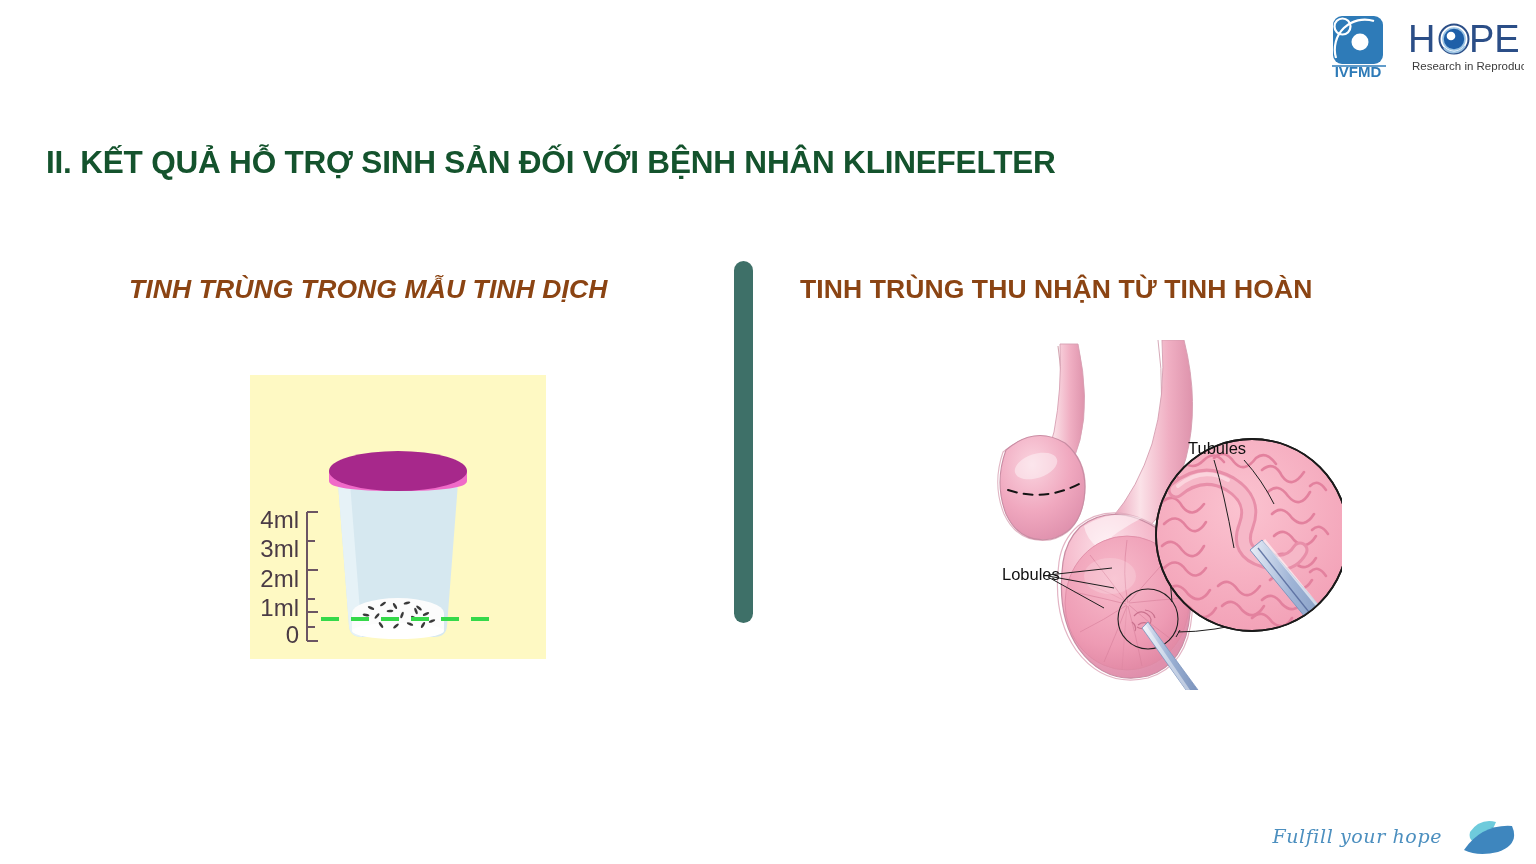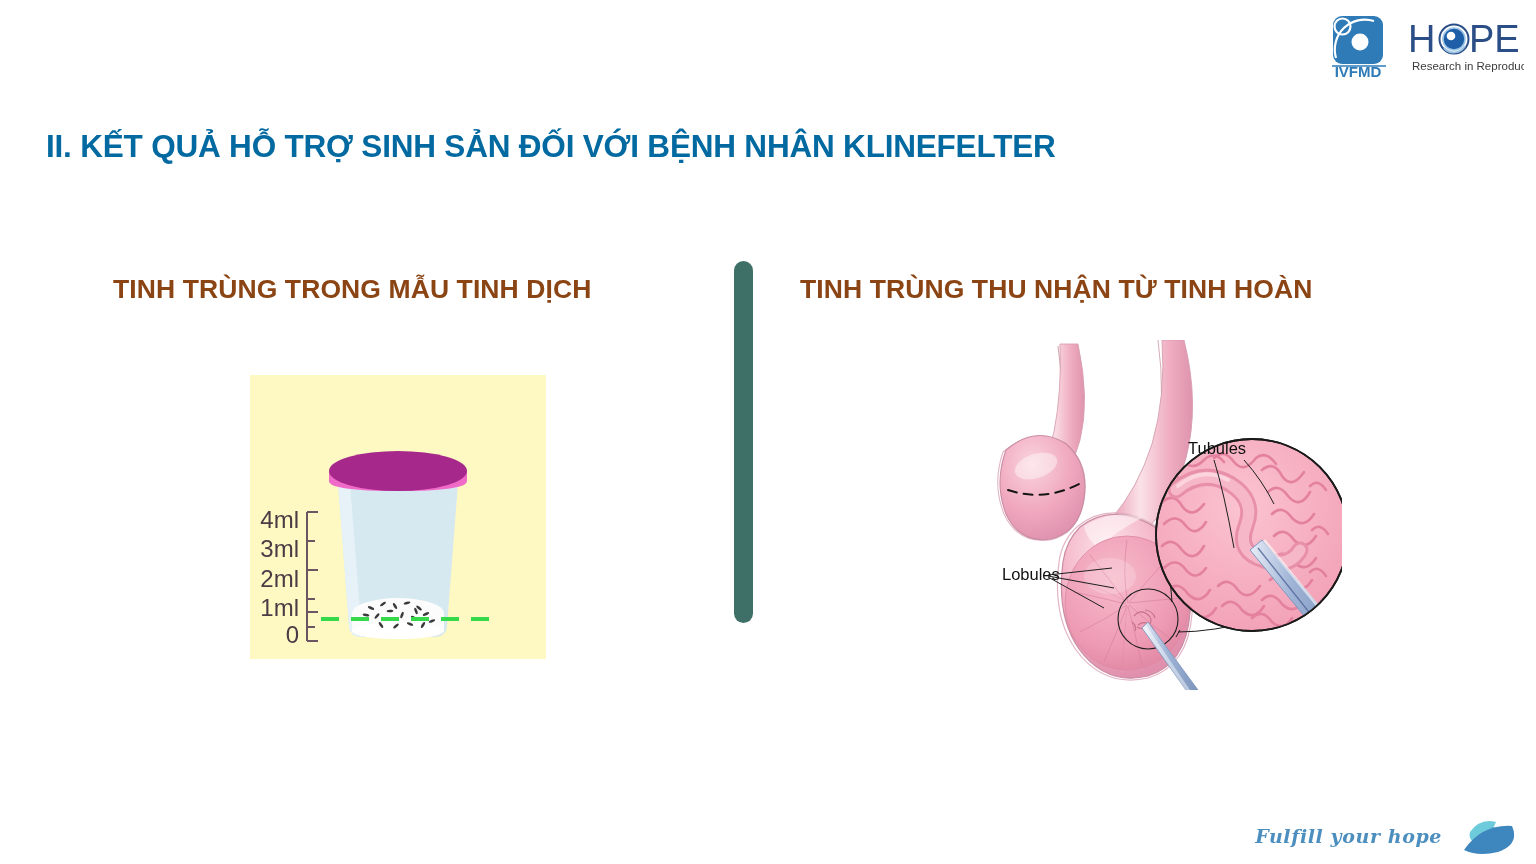--- a/index.html
+++ b/index.html
@@ -25,39 +25,39 @@
     align-items: center;
     gap: 14px;
   }
   #ivfmd-logo { width: 64px; height: 66px; display:block; }
   #hope-logo  { width: 116px; height: 62px; display:block; }
 
   
   #slide-title {
     position: absolute;
     left: 46px;
-    top: 128px;
+    top: 144px;
     font-size: 31.5px;
     font-weight: bold;
-    color: #0369a1;
+    color: #14532d;
     letter-spacing: -0.2px;
     white-space: nowrap;
   }
 
   
   .column-heading {
     position: absolute;
     top: 274px;
     font-size: 26.5px;
     font-weight: bold;
     color: #8B4413;
     white-space: nowrap;
     letter-spacing: 0.1px;
   }
-  #heading-left  { left: 113px; }
+  #heading-left  { left: 129px; font-style: italic; }
   #heading-right { left: 800px; }
 
   
   #column-divider {
     position: absolute;
     left: 734px;
     top: 261px;
     width: 19px;
     height: 362px;
     background: #3E7068;
@@ -94,21 +94,20 @@
     display: flex;
     align-items: center;
     gap: 12px;
   }
   #footer-tagline {
     font-family: "DejaVu Serif", serif;
     font-style: italic;
     font-size: 19px;
     color: #4C8FBF;
     letter-spacing: 0.6px;
-    font-weight: bold;
   }
   #footer-leaf-mark { width: 72px; height: 40px; display:block; }
 </style>
 </head>
 <body>
 
 <div id="brand-logos">
 
   <svg id="ivfmd-logo" viewBox="0 0 64 66">
     <rect x="3" y="2" width="50" height="48" rx="9" ry="9" fill="#2E7BB8"></rect>

